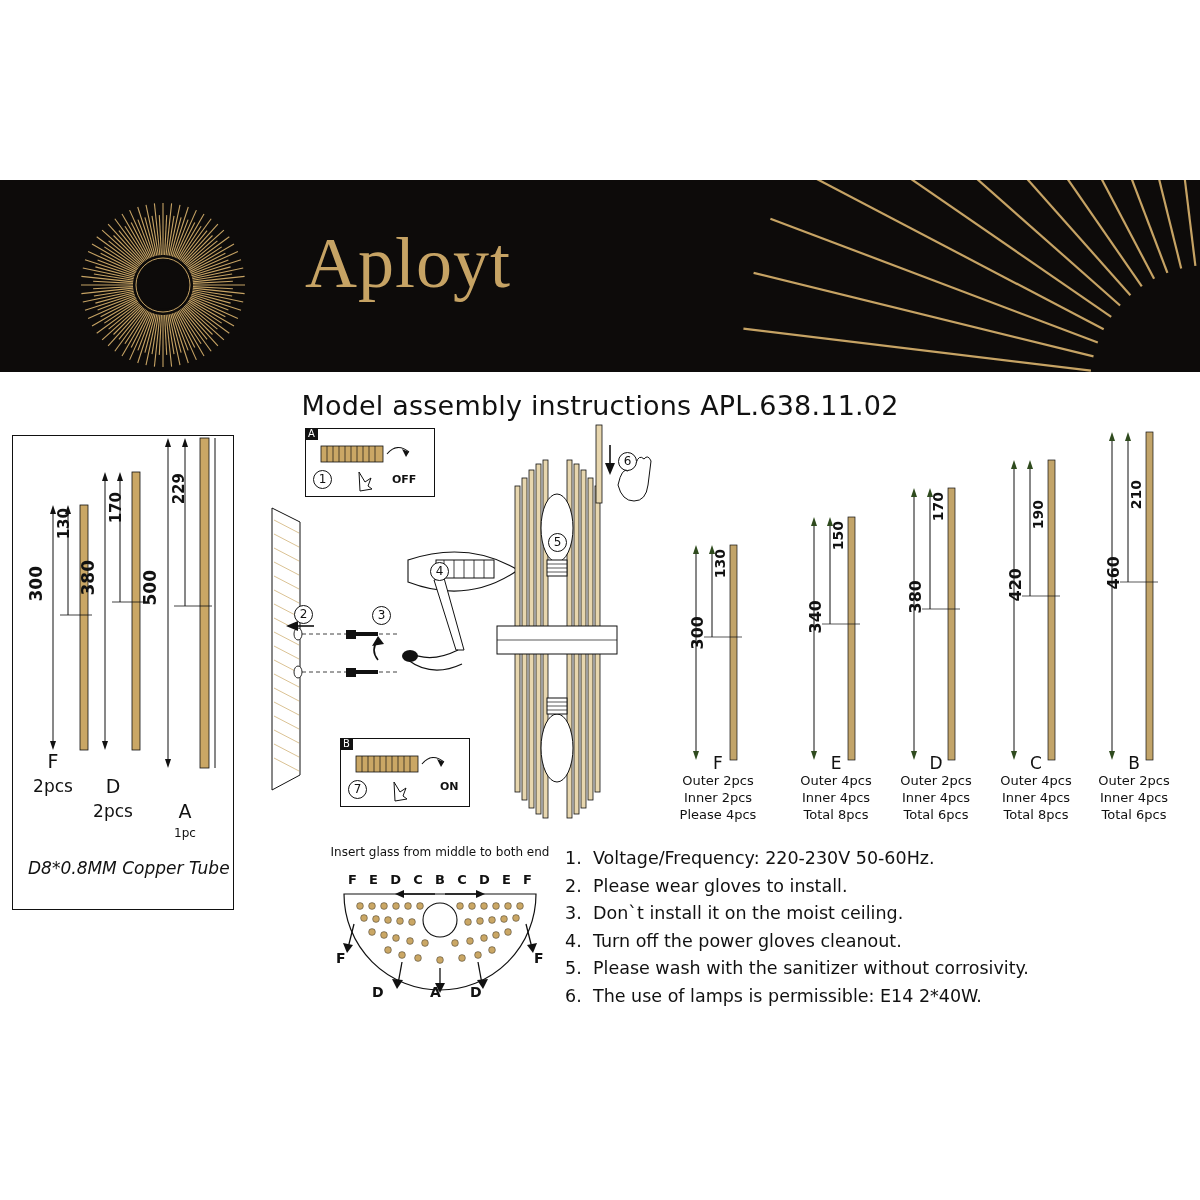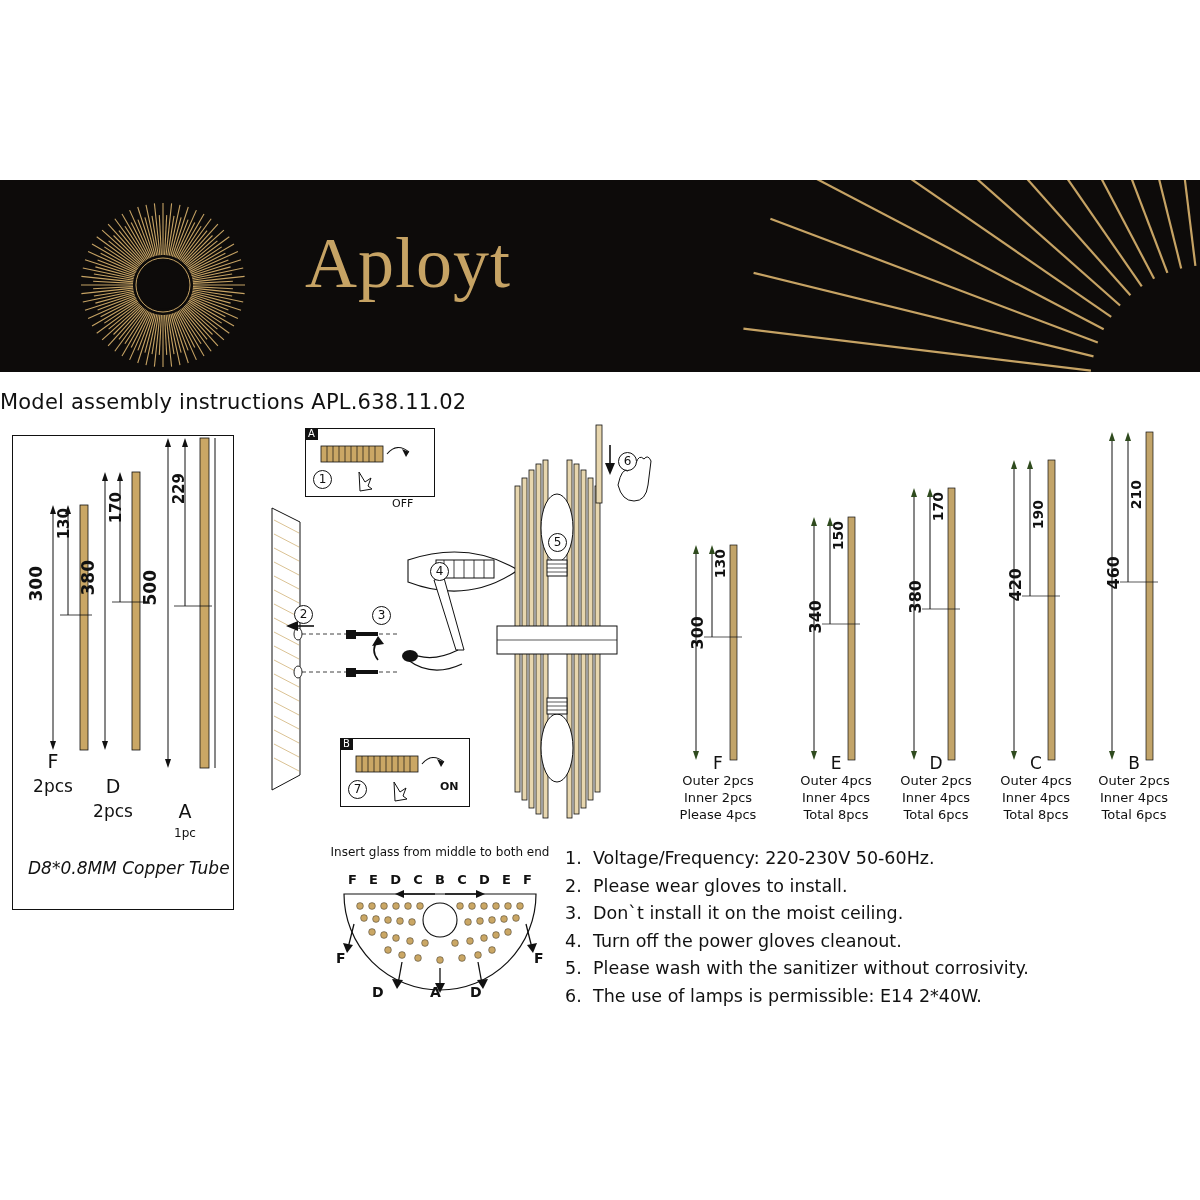--- a/index.html
+++ b/index.html
@@ -22,23 +22,23 @@
   .rays-right{
     position:absolute;right:-10px;top:-10px;width:470px;height:210px;
   }
   .brand-word{
     position:absolute;left:305px;top:42px;
     font-family:"Liberation Serif", serif;
     font-size:72px;letter-spacing:1px;color:#c6a364;
   }
   
   .doc-title{
-    position:absolute;left:0;top:390px;width:1200px;text-align:left;
+    position:absolute;left:0;top:390px;width:1200px;text-align:center;
     font-family:"DejaVu Sans", sans-serif;
-    font-size:21px;color:#111;letter-spacing:.2px;
+    font-size:27px;color:#111;letter-spacing:.2px;
   }
   
   .lbl{position:absolute;font-family:"DejaVu Sans",sans-serif;color:#111;}
   .vert{writing-mode:vertical-rl;transform:rotate(180deg);}
   .box{position:absolute;border:1px solid #111;}
   
   #parts-panel{left:12px;top:435px;width:220px;height:473px;}
   
   .notes{
     position:absolute;left:565px;top:845px;width:620px;
@@ -297,21 +297,21 @@
       <line x1="50" y1="6" x2="50" y2="22"></line>
         <line x1="56" y1="6" x2="56" y2="22"></line>
       <line x1="62" y1="6" x2="62" y2="22"></line>
     </g>
     <path d="M74 14 q10 -12 22 -2" fill="none" stroke="#111" stroke-width="1.1"></path>
     <polygon points="96,12 89,9 93,17" fill="#111"></polygon>
     <path d="M46 32 l6 10 l6 -4 l-3 8 l4 3 l-12 2 z" fill="#fff" stroke="#111" stroke-width="1"></path>
   </svg>
 </div>
 <div class="circnum" style="left:313px;top:470px;">1</div>
-<div class="lbl" style="left:392px;top:497px;font-size:11px;font-weight:normal;">OFF</div>
+<div class="lbl" style="left:392px;top:473px;font-size:11px;font-weight:bold;">OFF</div>
 
 <div class="small-box" style="left:340px;top:738px;width:128px;height:67px;"></div>
 <div class="tagbox" style="left:340px;top:738px;">B</div>
 <div style="position:absolute;left:348px;top:750px;">
   <svg width="112" height="52" viewBox="0 0 112 52">
     <rect x="8" y="6" width="62" height="16" fill="#caa765" stroke="#111" stroke-width="0.8"></rect>
     <g stroke="#111" stroke-width="0.7">
       <line x1="14" y1="6" x2="14" y2="22"></line>
         <line x1="20" y1="6" x2="20" y2="22"></line>
       <line x1="26" y1="6" x2="26" y2="22"></line>

